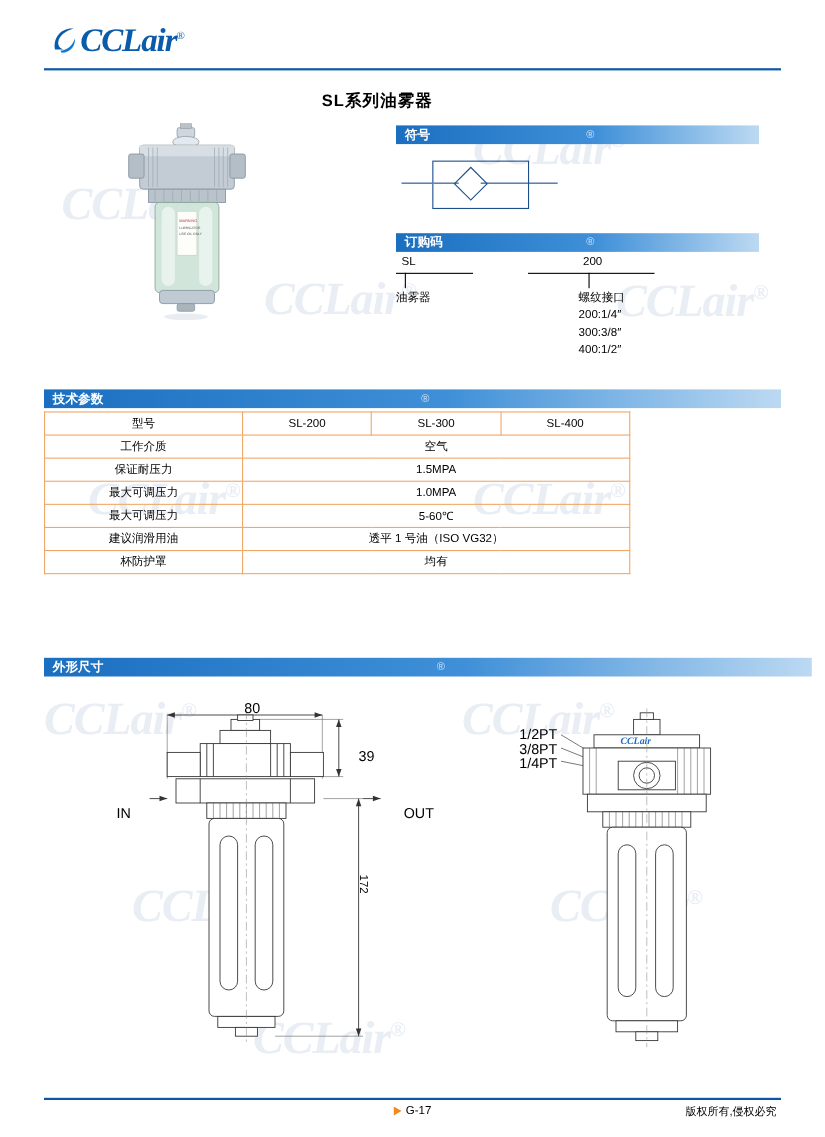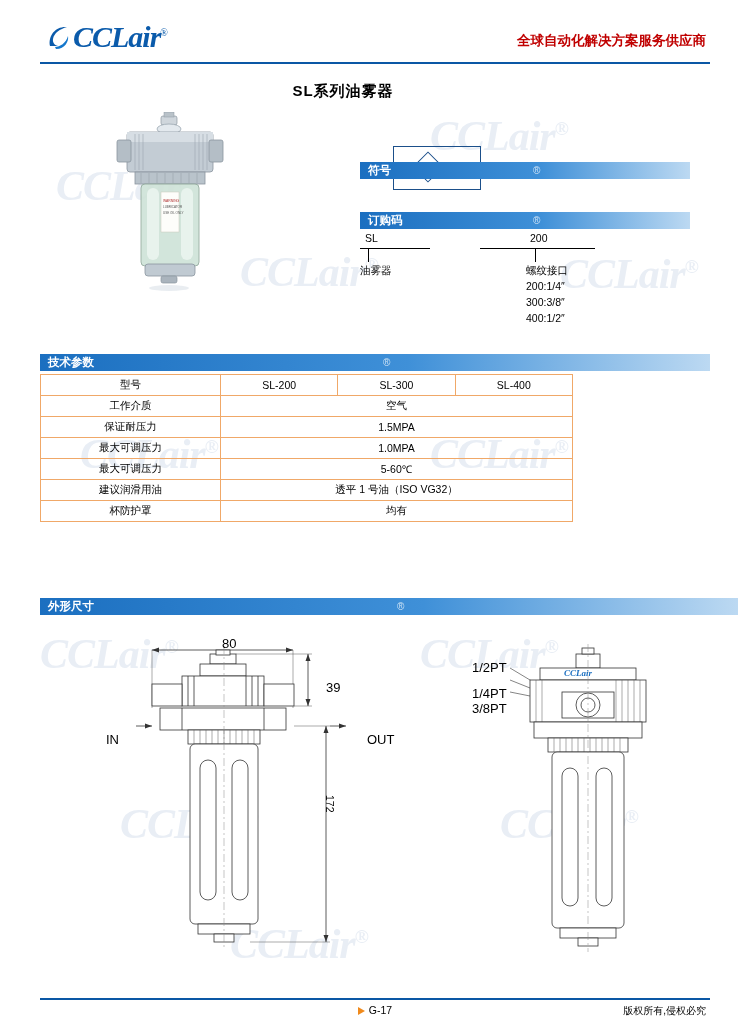--- a/index.html
+++ b/index.html
@@ -126,21 +126,20 @@
 
 <div class="header">
   <div class="logo">
     <span class="swoosh">
       <svg width="26" height="26" viewBox="0 0 26 26">
         <path d="M4 21 C2 10 10 1 21 2 C14 4 8 8 7 14 C6.5 17 8 20 12 21 Z" fill="#0b5bab"></path>
         <path d="M9 22 C14 22 20 18 22 11 C23 16 19 24 10 24 Z" fill="#1477cc"></path>
       </svg>
     </span><span>CCLair</span><span class="reg">®</span>
   </div>
-  <div class="slogan">全球自动化解决方案服务供应商</div>
   <div class="header-rule"></div>
 </div>
 
 <div class="page-title">SL系列油雾器</div>
 
 <div class="photo">
   <svg width="130" height="180" viewBox="0 0 130 180">
 
     <rect x="56" y="4" width="16" height="9" rx="2" fill="#cfd6dc" stroke="#8d98a2" stroke-width=".7"></rect>
     <rect x="59" y="0" width="10" height="5" fill="#b9c2c9" stroke="#8d98a2" stroke-width=".5"></rect>
@@ -182,21 +181,21 @@
     <text x="58" y="90" font-size="3.4" fill="#b03030" font-family="Liberation Sans, sans-serif">WARNING</text>
     <text x="58" y="96" font-size="3" fill="#555">LUBRICATOR</text>
     <text x="58" y="102" font-size="3" fill="#555">USE OIL ONLY</text>
 
     <rect x="40" y="152" width="50" height="12" rx="3" fill="#c0cad2" stroke="#8a959f" stroke-width=".8"></rect>
     <rect x="56" y="164" width="16" height="7" rx="2" fill="#aab4bd" stroke="#8a959f" stroke-width=".7"></rect>
     <ellipse cx="64" cy="176" rx="20" ry="3" fill="#e4e9ed" opacity=".8"></ellipse>
   </svg>
 </div>
 
-<div class="bar" style="left:360px;top:114px;width:330px;margin-top:48px;">
+<div class="bar" style="left:360px;top:114px;width:330px;">
   <span>符号</span>
   <span class="regmark">®</span>
 </div>
 <div class="symbol-box">
   <div class="sym-rect"></div>
   <div class="sym-line" style="left:5px;width:28px;"></div>
   <div class="sym-line" style="left:119px;width:28px;"></div>
   <div class="sym-line" style="left:34px;width:23px;"></div>
   <div class="sym-line" style="left:77px;width:42px;"></div>
   <div class="sym-diamond"></div>
@@ -265,21 +264,21 @@
 </div>
 
 <div class="dims">
   
   <div class="dimtxt" style="left:182px;top:16px;">80</div>
   <div class="dimtxt" style="left:286px;top:60px;">39</div>
   <div class="vtxt" style="left:284px;top:175px;">172</div>
   <div class="dimtxt" style="left:66px;top:112px;">IN</div>
   <div class="dimtxt" style="left:300px;top:112px;margin-left:27px;">OUT</div>
   <div class="dimtxt" style="left:432px;top:40px;">1/2PT</div>
-  <div class="dimtxt" style="left:432px;top:53px;margin-top:28px;">3/8PT</div>
+  <div class="dimtxt" style="left:432px;top:53px;">3/8PT</div>
   <div class="dimtxt" style="left:432px;top:66px;">1/4PT</div>
 
   <svg width="670" height="360" viewBox="0 0 670 360">
     <g stroke="#333" fill="none" stroke-width="0.8">
 
       <line x1="112" y1="30" x2="112" y2="88" stroke-dasharray="0" stroke="#555" stroke-width=".5"></line>
       <line x1="253" y1="30" x2="253" y2="88" stroke="#555" stroke-width=".5"></line>
       <line x1="112" y1="30" x2="253" y2="30" stroke="#333"></line>
       <path d="M112 30 l7 -2.5 v5 z" fill="#333" stroke="none"></path>
       <path d="M253 30 l-7 -2.5 v5 z" fill="#333" stroke="none"></path>

